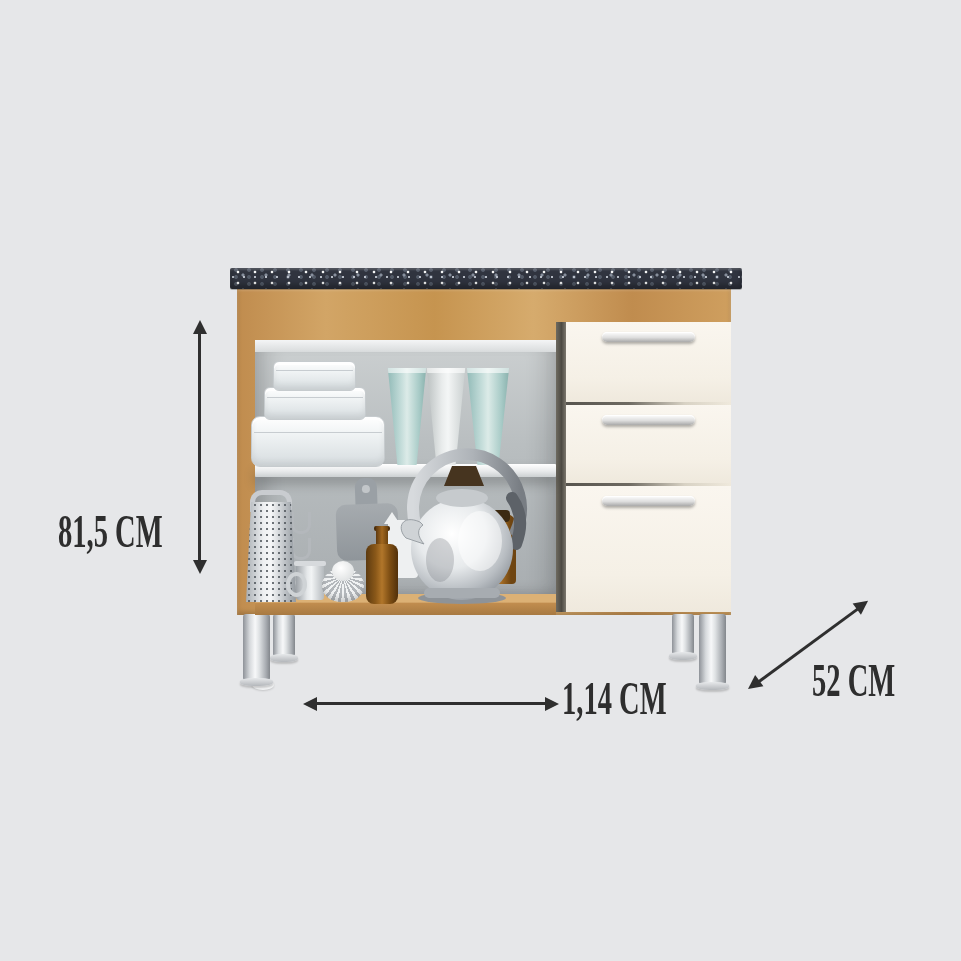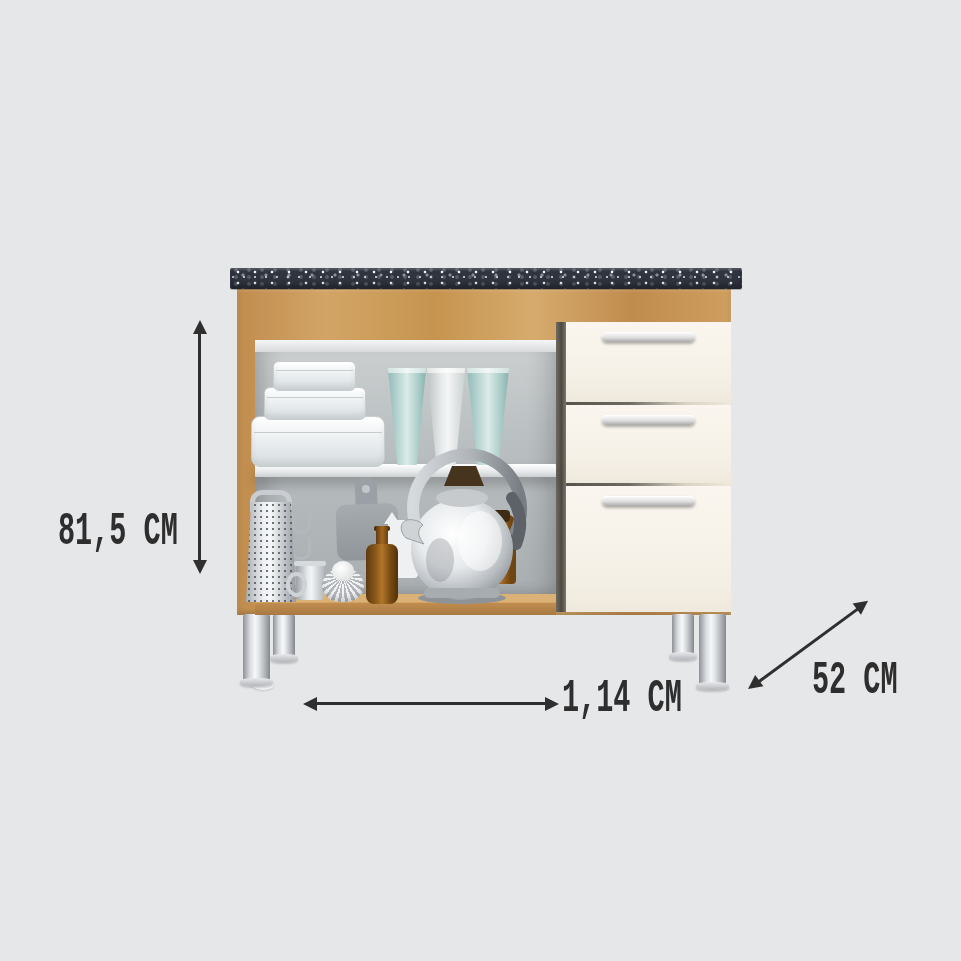--- a/index.html
+++ b/index.html
@@ -1,17 +1,17 @@
 <!DOCTYPE html>
 <html><head>
 <meta charset="utf-8">
 <style>
   html,body{margin:0;padding:0;background:#e6e7e9;}
   .scene{position:relative;width:961px;height:961px;background:#e6e7e9;overflow:hidden;
-         font-family:Liberation Mono, monospace;}
+         font-family:Liberation Serif, serif;}
   .abs{position:absolute;}
 
   
   .granite{left:230px;top:268px;width:512px;height:21px;z-index:7;border-radius:2px;
     background-color:#30343f;
     background-image:
       radial-gradient(circle at 8px 4px, rgba(255,255,255,.95) 0 1px, transparent 1.7px),
       radial-gradient(circle at 3px 9px, rgba(205,210,220,.85) 0 1px, transparent 1.5px),
       radial-gradient(circle at 13px 7px, rgba(150,158,172,.85) 0 1.2px, transparent 1.9px),
       radial-gradient(circle at 6px 2px, rgba(85,92,106,.95) 0 1.5px, transparent 2.3px);

